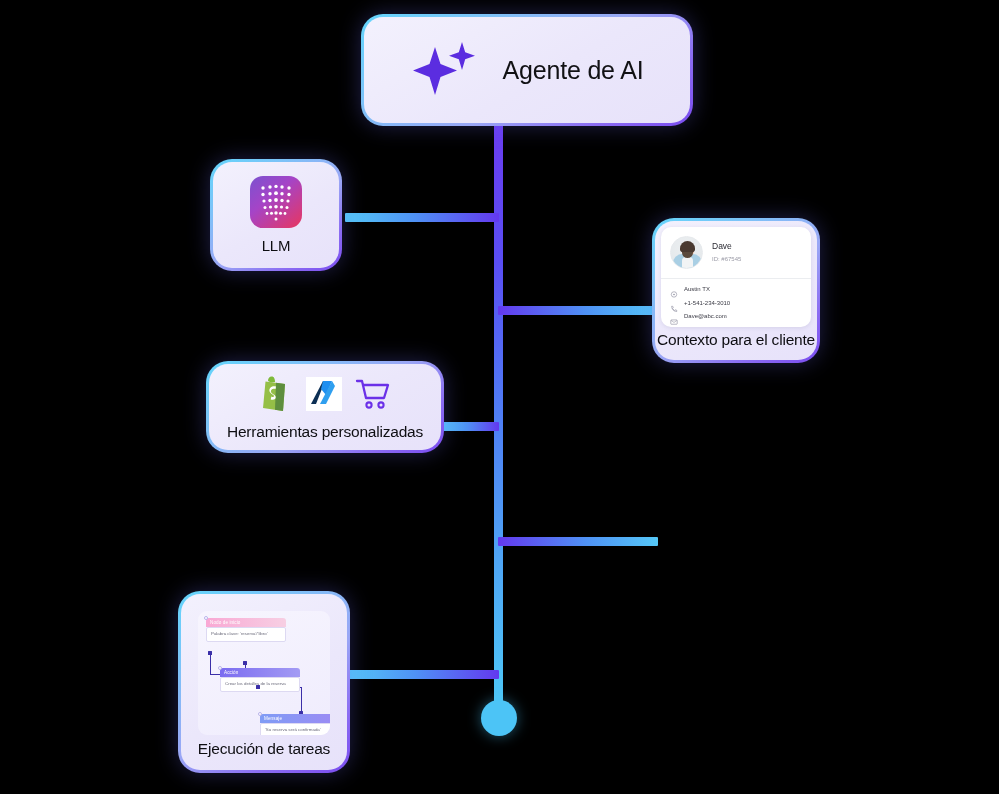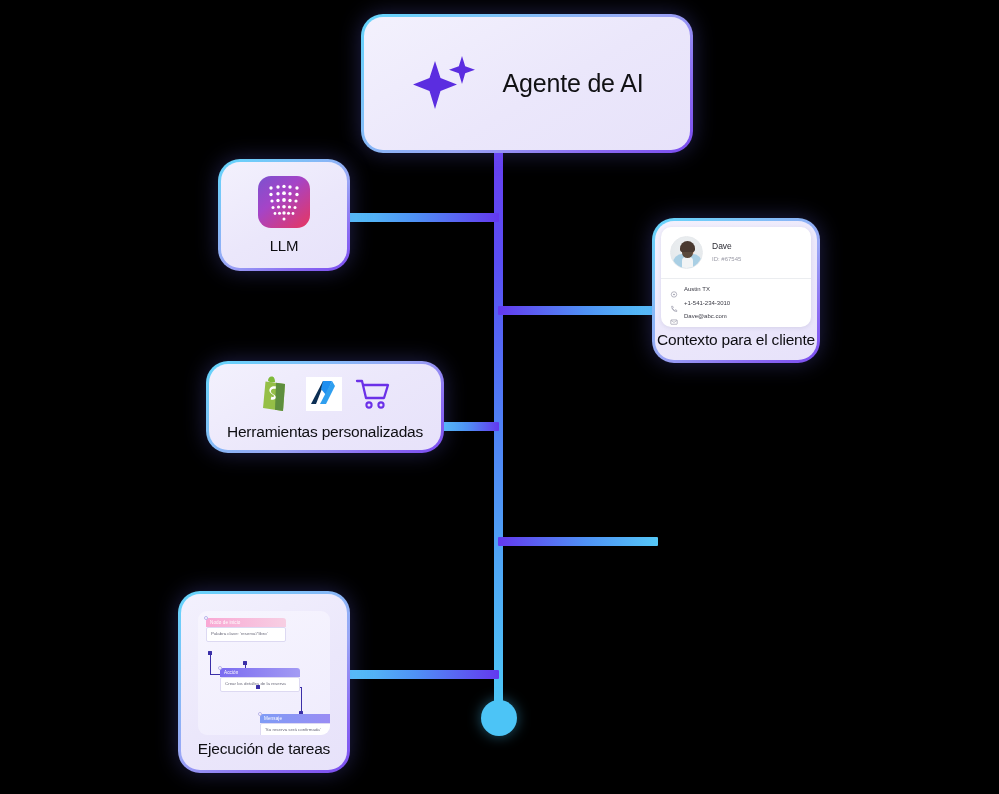--- a/index.html
+++ b/index.html
@@ -55,27 +55,27 @@
     position: relative;
   }
   .node-label {
     color: #0e0e12;
     text-align: center;
     letter-spacing: -0.2px;
     white-space: nowrap;
   }
 
   
-  #agent-node { left: 361px; top: 14px; width: 332px; height: 139px; }
+  #agent-node { left: 361px; top: 14px; width: 332px; height: 112px; }
   #agent-node .node-inner { flex-direction: row; gap: 26px; border-radius: 19px; }
   .sparkle-wrap { width: 66px; height: 66px; flex: 0 0 auto; }
   #agent-label { font-size: 25px; font-weight: 400; color:#111114; }
 
   
-  #llm-node { left: 218px; top: 159px; width: 132px; height: 112px; }
+  #llm-node { left: 210px; top: 159px; width: 132px; height: 112px; }
   .llm-icon {
     width: 52px; height: 52px; border-radius: 13px;
     background: linear-gradient(140deg, #7b52cf 0%, #a544c7 40%, #e8365f 100%);
     position: relative; overflow: hidden;
   }
   #llm-label { font-size: 15px; font-weight: 500; margin-top: 9px; }
 
   
   #tools-node { left: 206px; top: 361px; width: 238px; height: 92px; }
   .tool-icons { display: flex; align-items: center; gap: 13px; height: 40px; }

